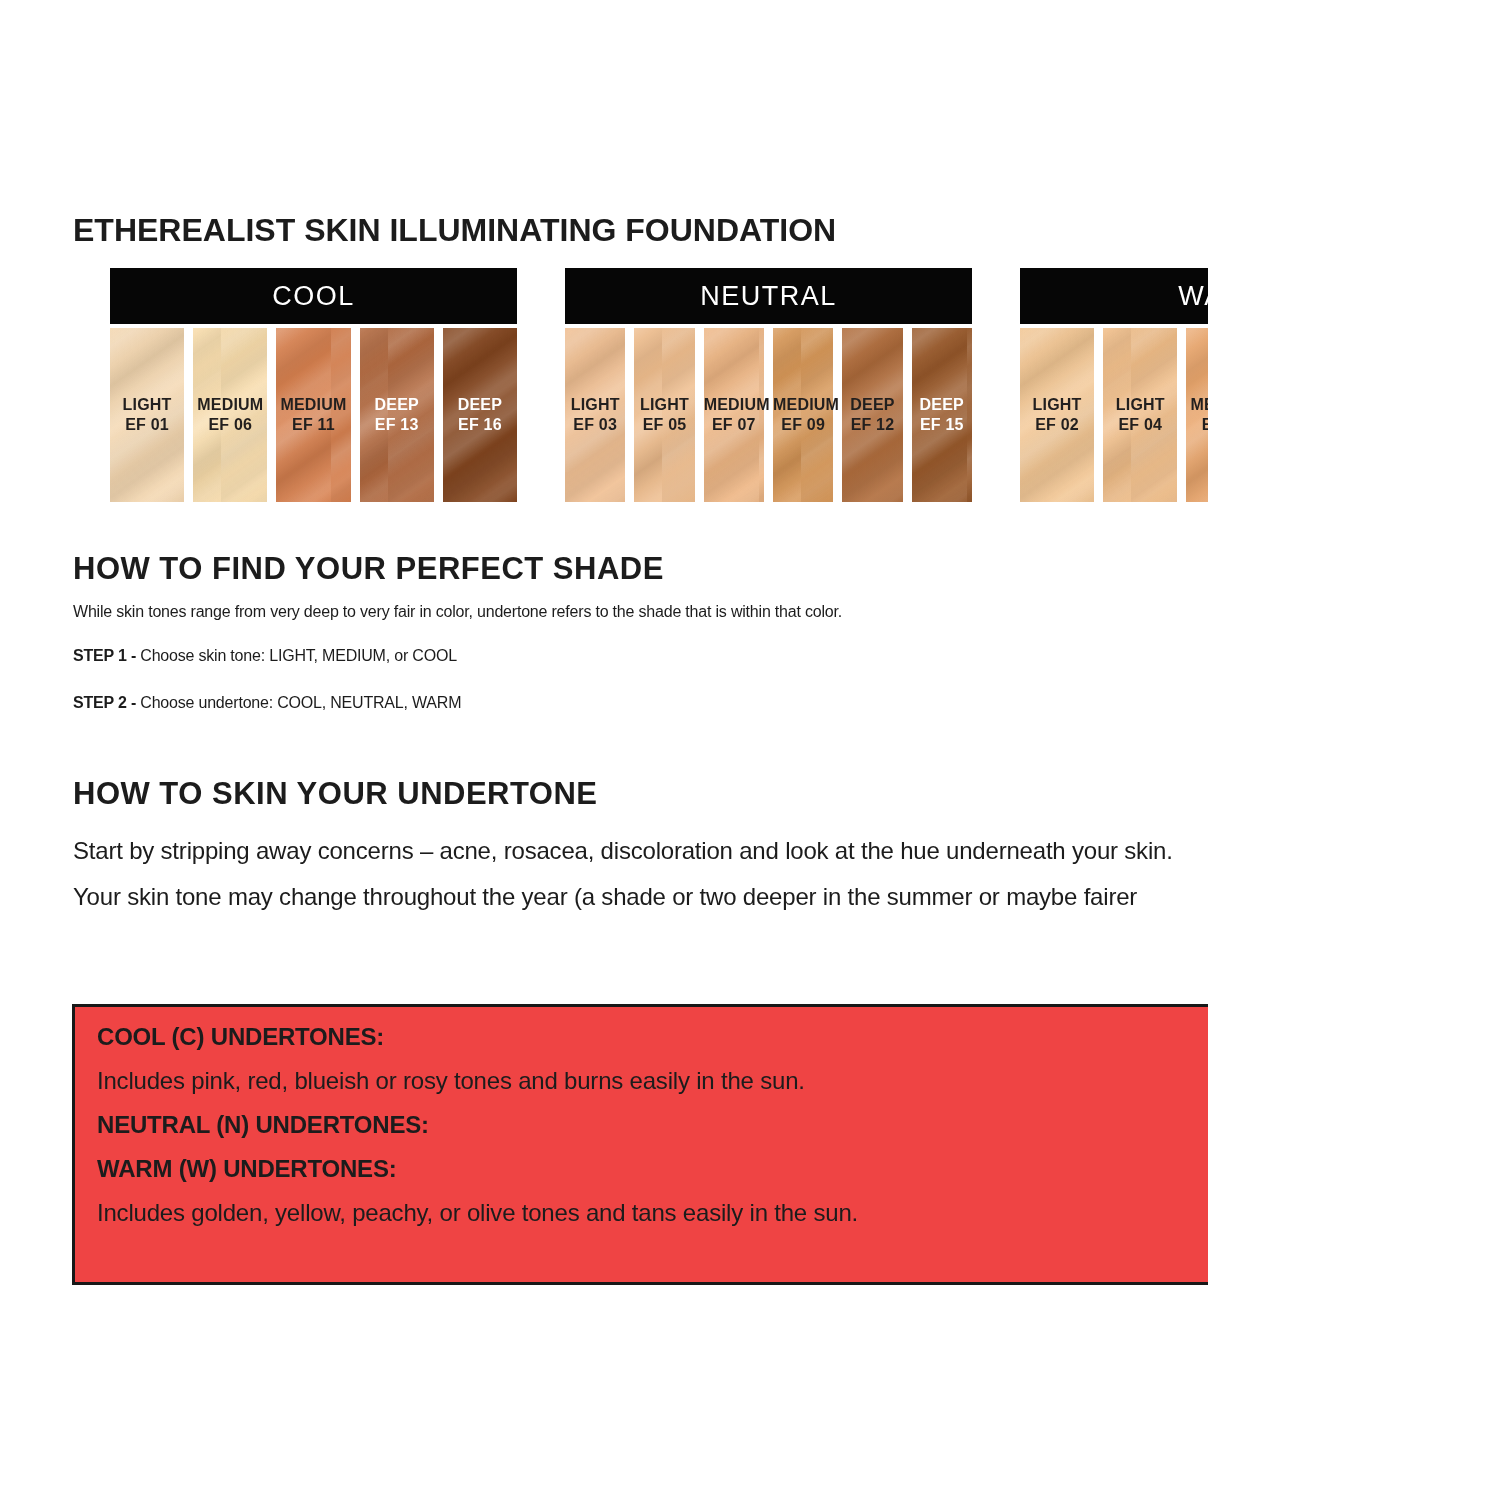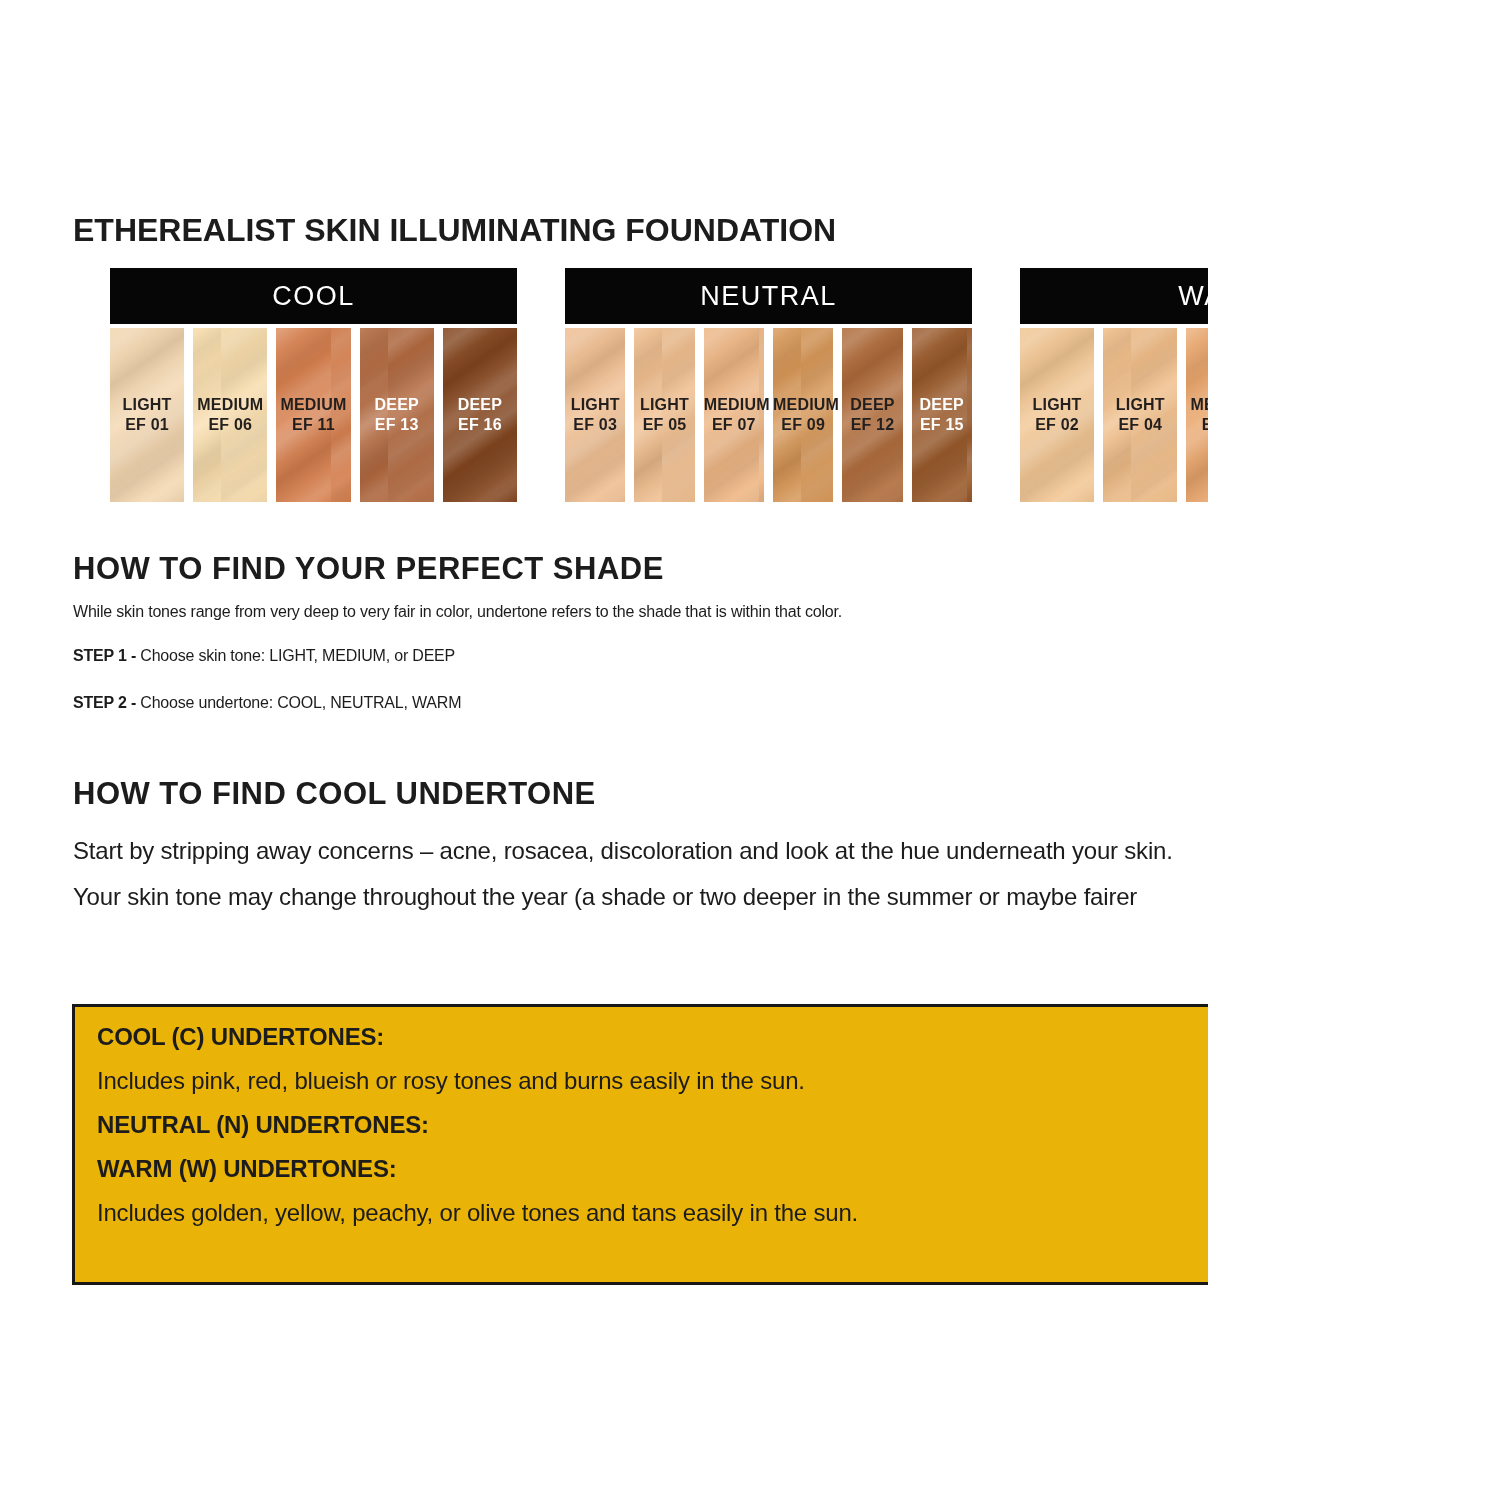--- a/index.html
+++ b/index.html
@@ -70,21 +70,21 @@
   .step2{top:694px;}
   .b{font-weight:700;}
   .lines{
     position:absolute;left:73px;top:828px;margin:0;
     font-size:24px;line-height:46px;letter-spacing:-.2px;white-space:nowrap;
   }
   
   .box{
     position:absolute;left:72px;top:1004px;width:1194px;height:281px;
     box-sizing:border-box;border:3px solid var(--box-border,#181818);
-    padding:8px 22px;background:#eab308;
+    padding:8px 22px;background:#ef4444;
   }
   .box p{margin:0;font-size:24px;line-height:44px;letter-spacing:-.2px;white-space:nowrap;}
   .box .lbl{font-weight:700;}
 </style>
 </head>
 <body>
 
 <div class="page">
 
   <h1 class="title">ETHEREALIST SKIN ILLUMINATING FOUNDATION</h1>
@@ -220,25 +220,25 @@
         <span class="code">EF 14</span>
       </div>
     </div>
   </div>
     </section>
   </div>
 
   <h2 class="sec sec-shade">HOW TO FIND YOUR PERFECT SHADE</h2>
   <p class="body intro">While skin tones range from very deep to very fair in color, undertone refers to the shade that is within that color.</p>
 
-  <p class="body step1"><span class="b">STEP 1 -</span> <span>Choose skin tone: LIGHT, MEDIUM, or DEEP</span></p>
+  <p class="body step1"><span class="b">STEP 1 -</span> <span>Choose skin tone: LIGHT, MEDIUM, or COOL</span></p>
 
   <p class="body step2"><span class="b">STEP 2 -</span> <span>Choose undertone: COOL, NEUTRAL, WARM</span></p>
 
-  <h2 class="sec sec-undertone">HOW TO FIND COOL UNDERTONE</h2>
+  <h2 class="sec sec-undertone">HOW TO SKIN YOUR UNDERTONE</h2>
 
   <div class="lines">
     <div>Start by stripping away concerns – acne, rosacea, discoloration and look at the hue underneath your skin.</div>
     <div>Your skin tone may change throughout the year (a shade or two deeper in the summer or maybe fairer</div>
   </div>
 
   <div class="box">
     <p class="lbl">COOL (C) UNDERTONES:</p>
     <p>Includes pink, red, blueish or rosy tones and burns easily in the sun.</p>
     <p class="lbl">NEUTRAL (N) UNDERTONES:</p>

